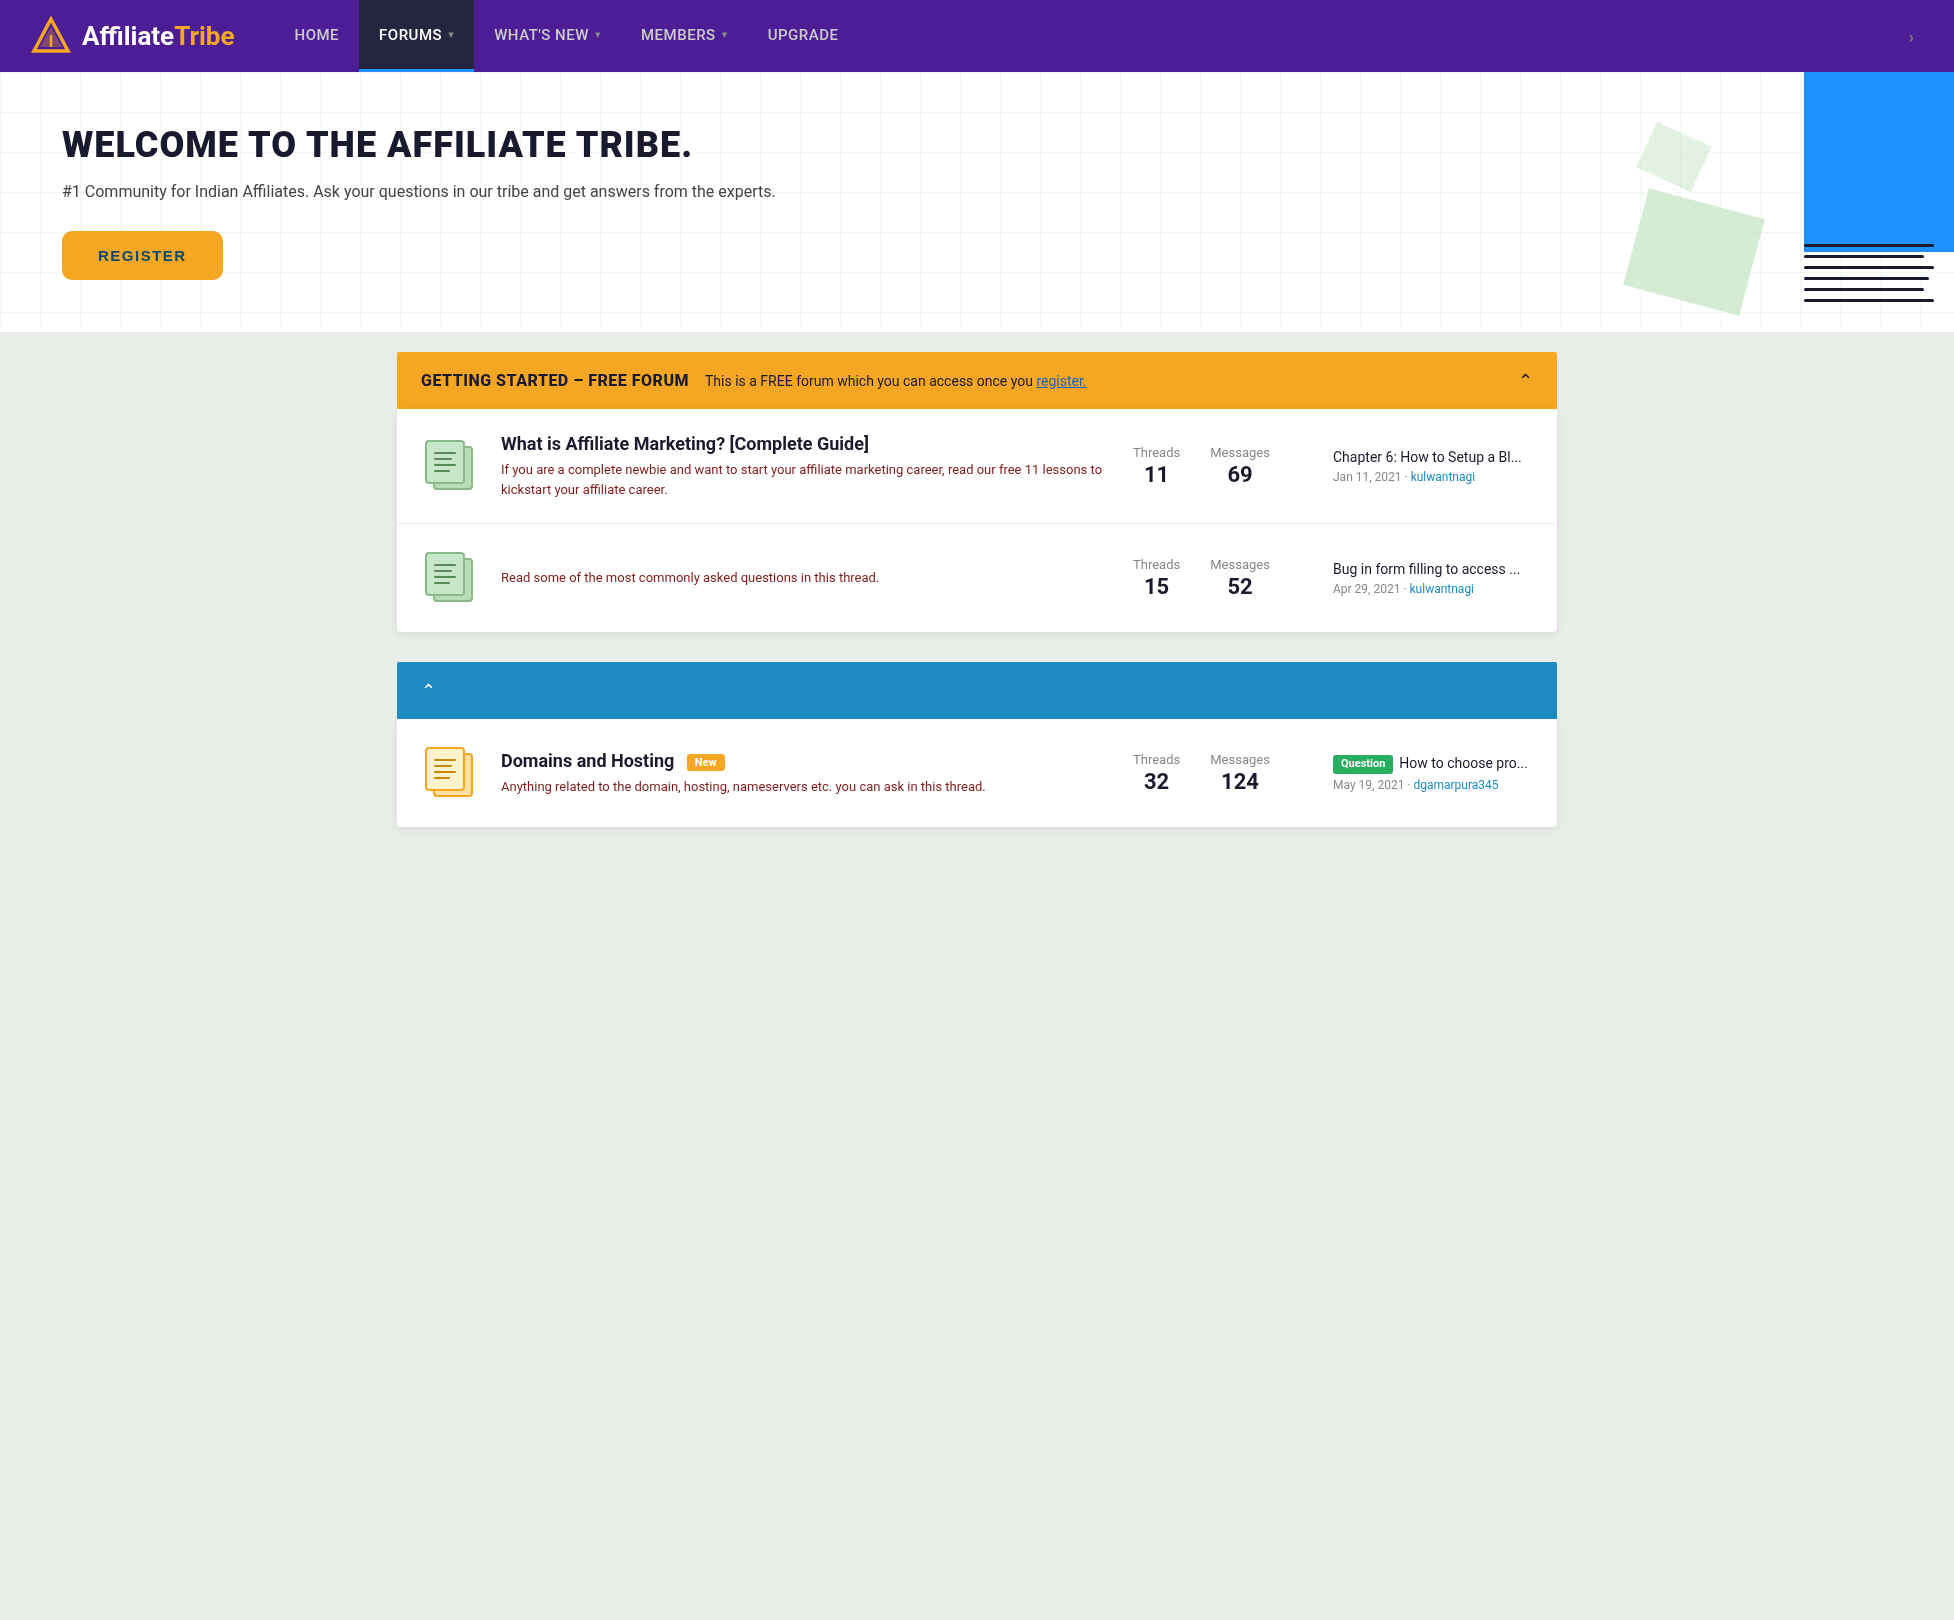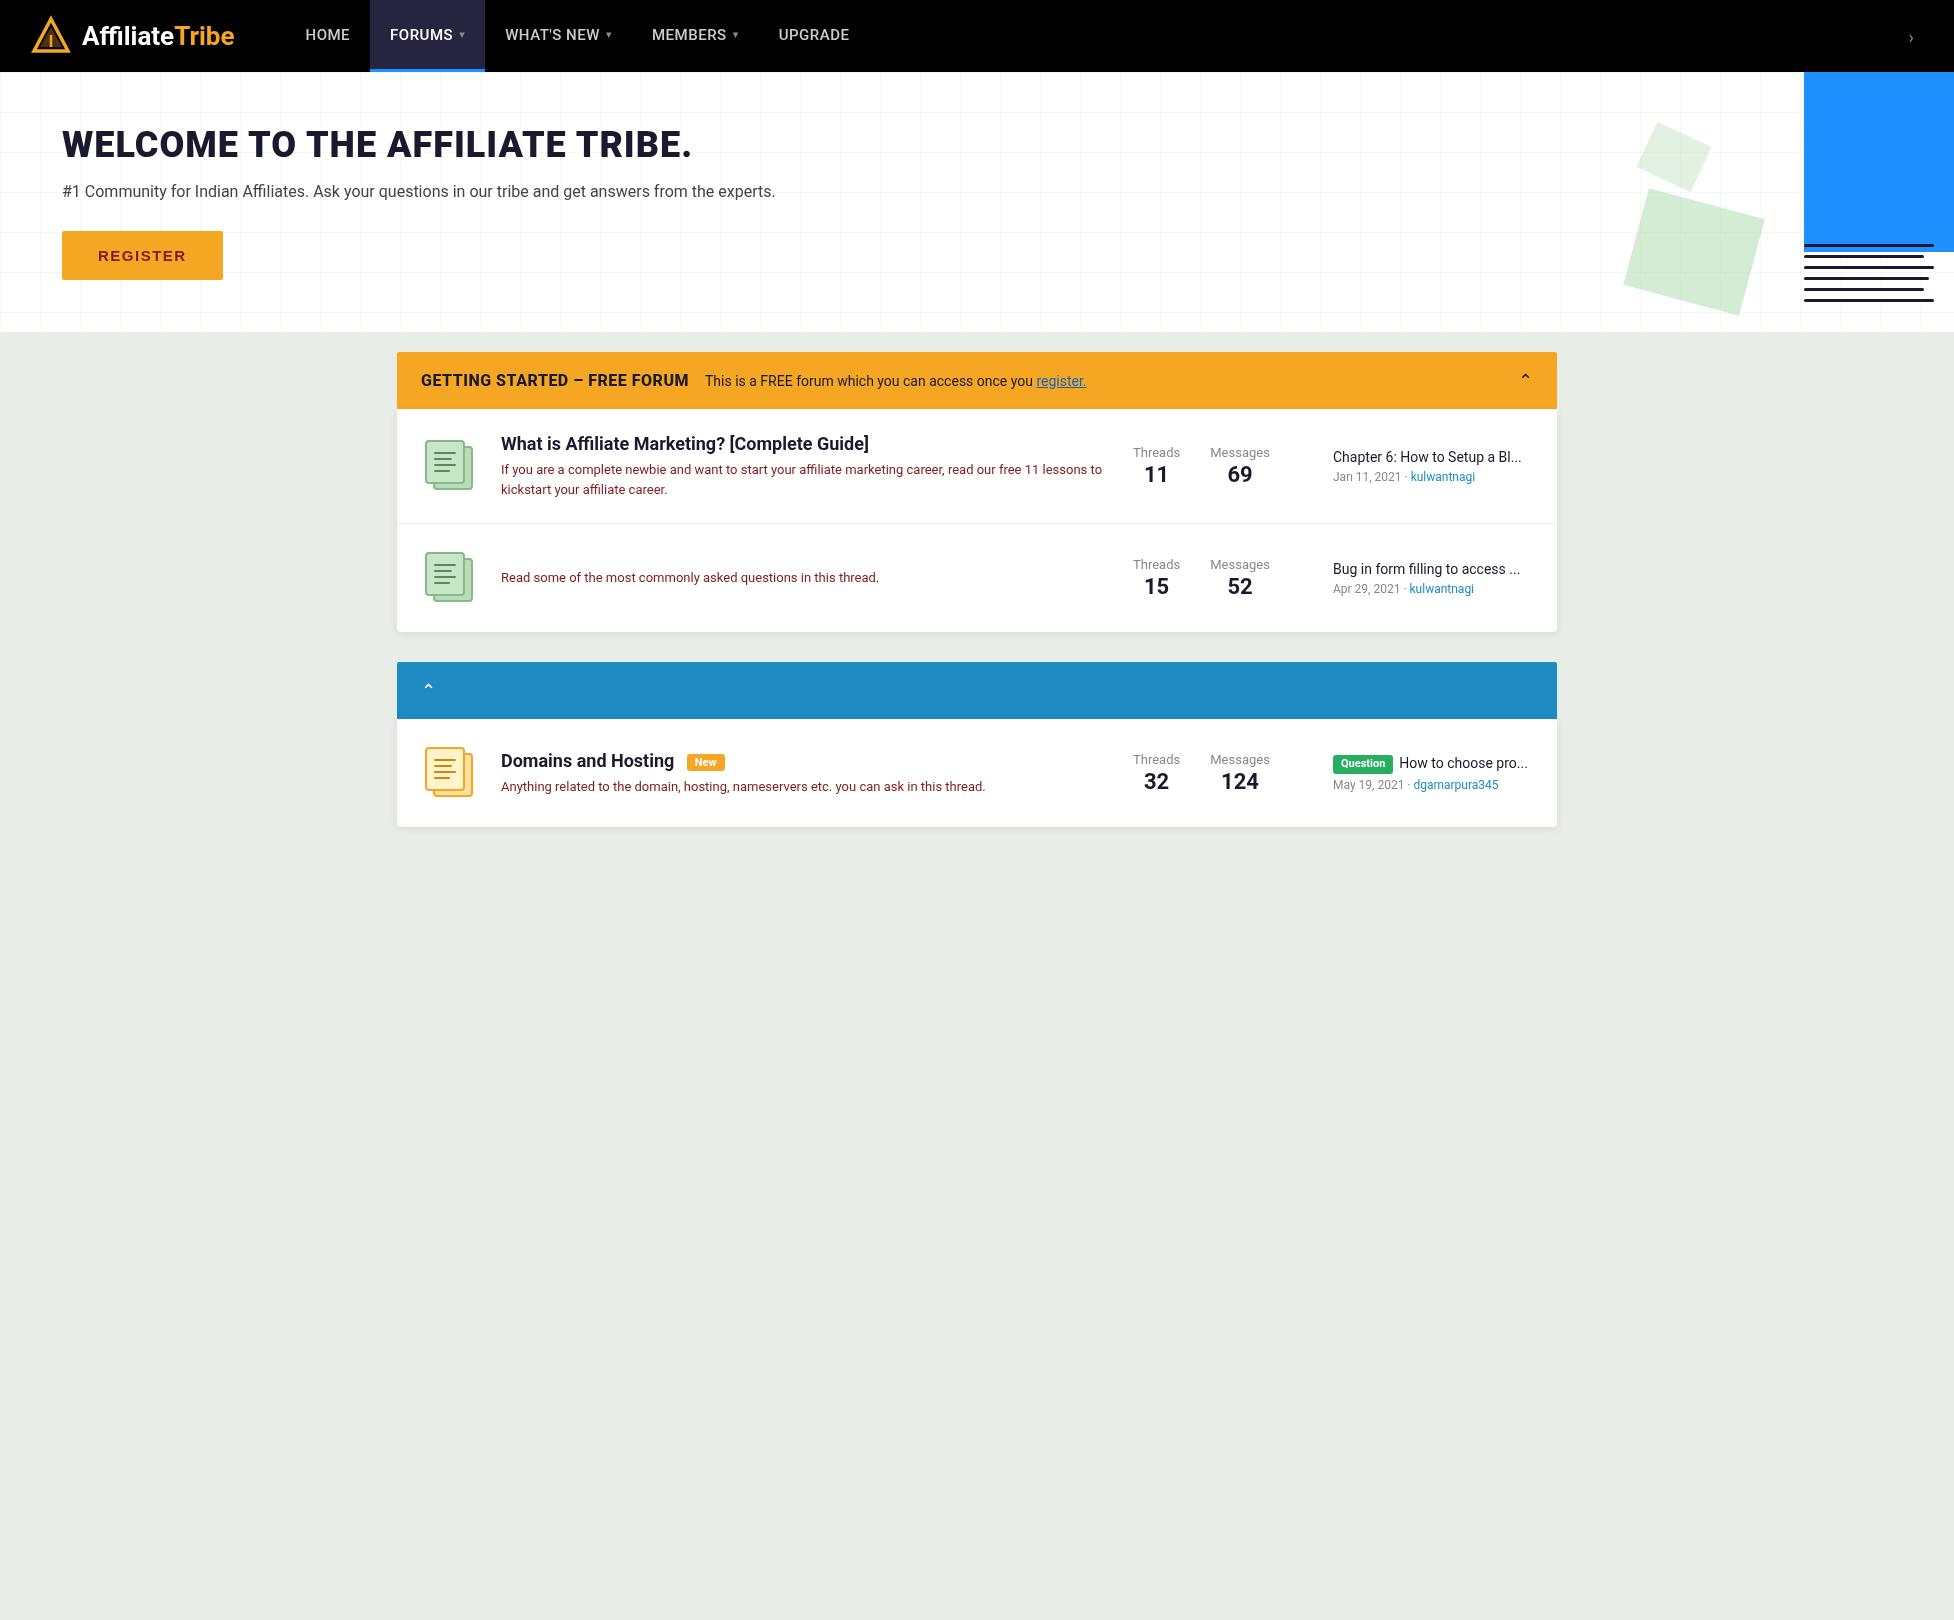--- a/index.html
+++ b/index.html
@@ -1,27 +1,26 @@
 <!DOCTYPE html>
 <html><head>
   <meta charset="utf-8">
   <style>
     * { box-sizing: border-box; margin: 0; padding: 0; }
     body { font-family: -apple-system, BlinkMacSystemFont, 'Segoe UI', Roboto, Arial, sans-serif; background: #e8ede8; min-height: 100vh; }
 
     
     .navbar {
-      background: #000000;
+      background: #4c1d95;
       display: flex;
       align-items: center;
       padding: 0 30px;
       height: 72px;
       position: relative;
       z-index: 10;
-      gap: 11px;
     }
     .navbar-brand {
       display: flex;
       align-items: center;
       gap: 10px;
       margin-right: 40px;
       text-decoration: none;
     }
     .brand-logo-icon {
       width: 42px;
@@ -106,29 +105,29 @@
       text-transform: uppercase;
       margin-bottom: 16px;
     }
     .hero-subtitle {
       font-size: 16px;
       color: #444;
       margin-bottom: 30px;
     }
     .hero-register-btn {
       background: #f5a623;
-      color: #7f1d1d;
+      color: #0c4a6e;
       border: none;
       padding: 16px 36px;
       font-size: 15px;
       font-weight: 700;
       letter-spacing: 1.5px;
       text-transform: uppercase;
       cursor: pointer;
-      border-radius: 2px;
+      border-radius: 10px;
     }
     .hero-decoration {
       position: absolute;
       right: 0;
       top: 0;
       bottom: 0;
       width: 300px;
       z-index: 1;
       display: flex;
       align-items: center;

